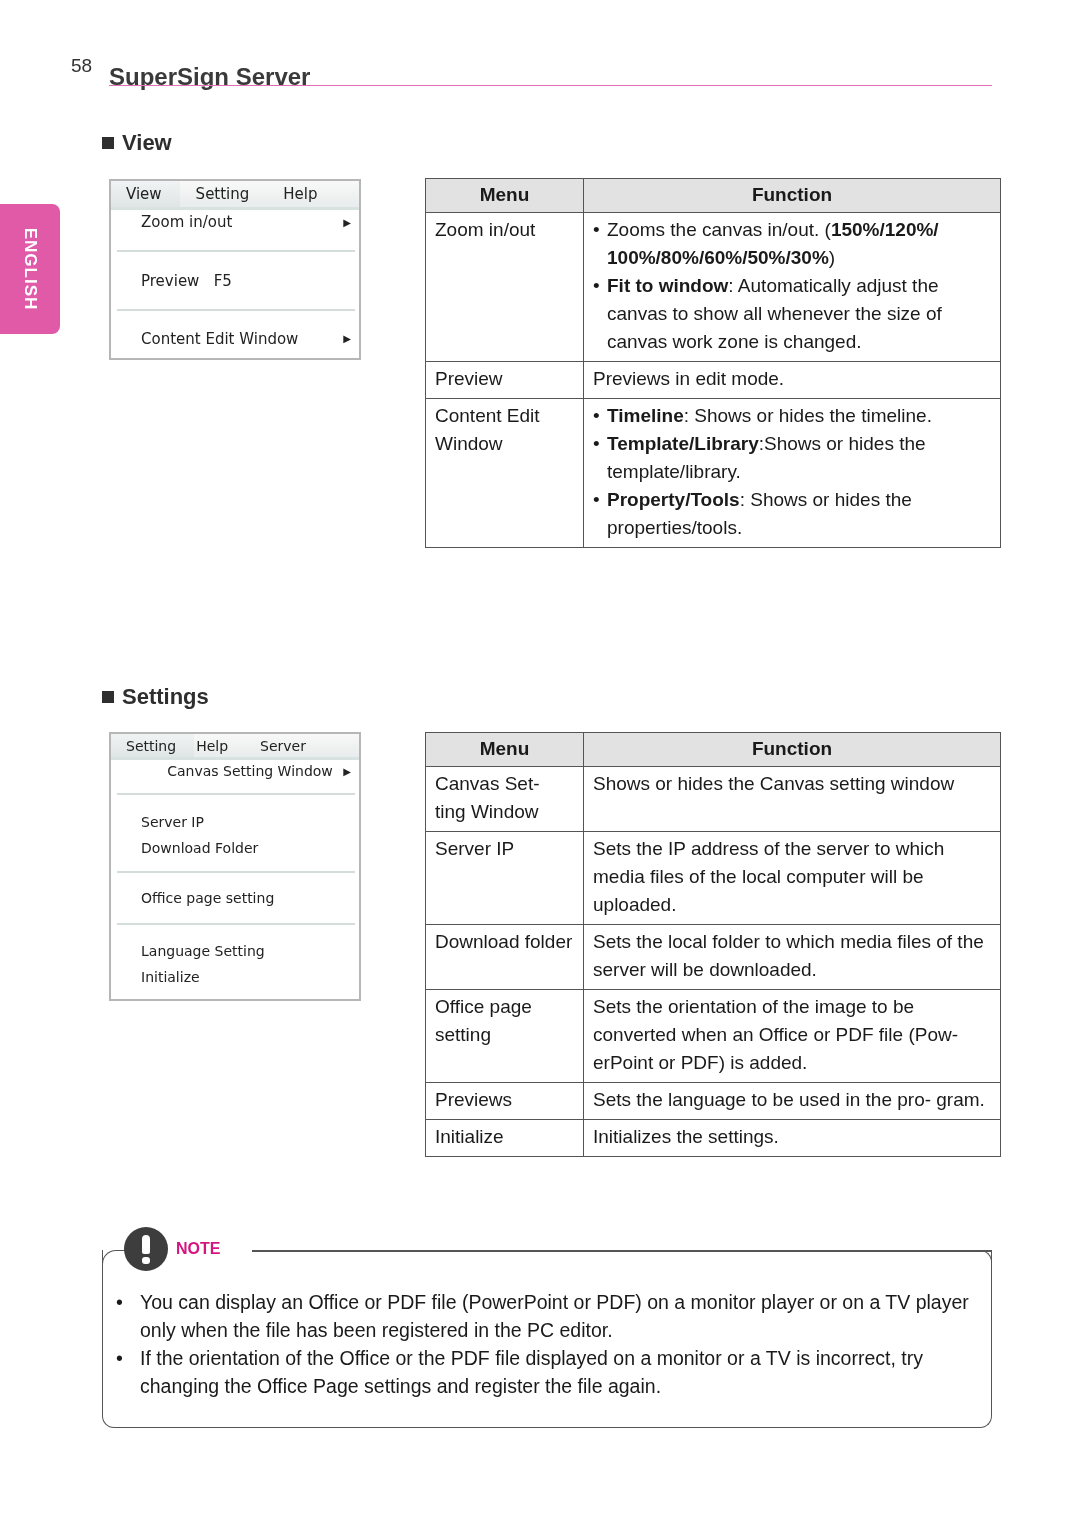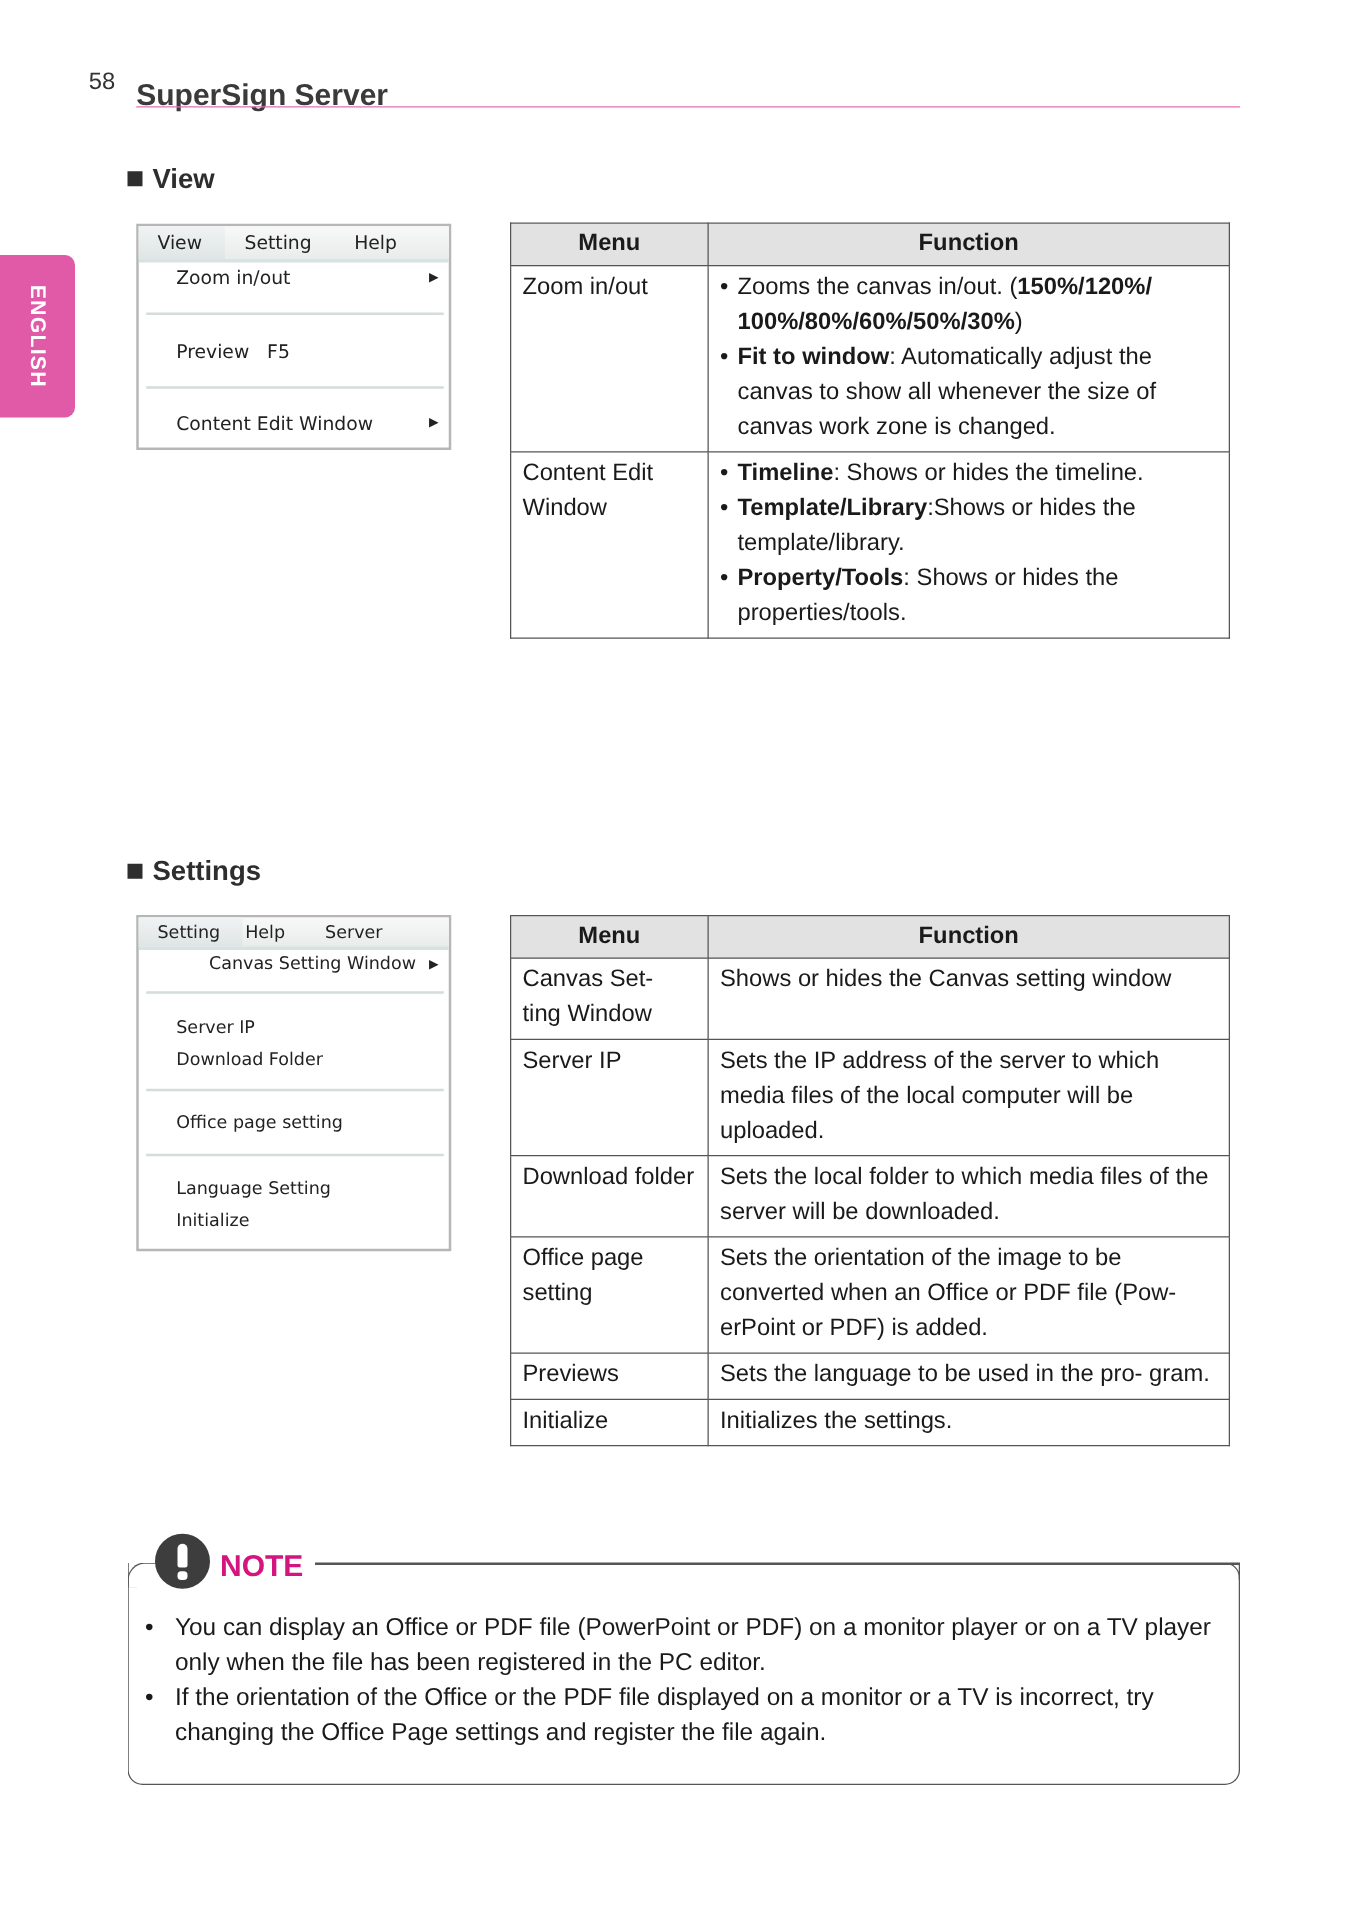--- a/index.html
+++ b/index.html
@@ -19,38 +19,38 @@
   
   .menu-shot { position: absolute; left: 109px; width: 252px; border: 2px solid #b6b6b6; background: #fff; font-family: "DejaVu Sans", sans-serif; color: #222; }
   .menu-bar { height: 29px; background: linear-gradient(#f8f8f8, #e9ecec); border-bottom: 3px solid #d7e2e1; display: flex; align-items: center; font-size: 15px; }
   .menu-bar .mb { padding: 0 0 0 15px; height: 100%; display: flex; align-items: center; }
   .menu-bar .mb.first { background: linear-gradient(#f0f3f3, #dfe5e5); padding-right: 18px; }
   .menu-entry { position: relative; font-size: 15px; padding-left: 30px; display: flex; align-items: center; }
   .menu-entry .arrow { position: absolute; right: 8px; font-size: 10px; }
   .menu-sep { height: 2px; background: #d4dcdc; margin: 0 4px 0 6px; }
 
   
-  table.func { position: absolute; left: 408px; width: 576px; border-collapse: collapse; font-size: 19px; color: #1a1a1a; }
+  table.func { position: absolute; left: 425px; width: 576px; border-collapse: collapse; font-size: 19px; color: #1a1a1a; }
   table.func th, table.func td { border: 1.5px solid #555; vertical-align: top; line-height: 28px; }
   table.func th { background: #e2e2e2; font-weight: bold; text-align: center; height: 34px; line-height: 32px; }
   table.func td.m { width: 158px; padding: 3px 8px 5px 9px; }
   table.func td.f { padding: 3px 8px 5px 9px; }
   .bl { display: flex; }
   .bl .dot { width: 14px; flex: none; text-align: left; }
   b { font-weight: bold; }
 
   
   .note-box { position: absolute; left: 102px; top: 1250px; width: 890px; height: 178px; border: 1.5px solid #555; border-top: none; border-radius: 0 0 12px 12px; }
   .note-topleft { position: absolute; left: 102px; top: 1250px; width: 28px; height: 20px; border-top: 1.5px solid #555; border-left: 1.5px solid #555; border-top-left-radius: 14px; background: transparent; }
   .note-rule { position: absolute; left: 252px; top: 1250px; width: 740px; height: 1.5px; background: #555; }
   .note-rule-right { position: absolute; left: 978px; top: 1250px; width: 14px; height: 14px; border-top: 1.5px solid #555; border-right: 1.5px solid #555; border-top-right-radius: 12px; }
   .note-icon { position: absolute; left: 124px; top: 1227px; width: 44px; height: 44px; border-radius: 50%; background: #3d3d3d; }
   .note-icon::before { content: ""; position: absolute; left: 18px; top: 8px; width: 8px; height: 19px; background: #fff; border-radius: 4px 4px 2px 2px; }
   .note-icon::after { content: ""; position: absolute; left: 18px; top: 30px; width: 8px; height: 7px; background: #fff; border-radius: 3px; }
-  .note-label { position: absolute; left: 176px; top: 1240px; font-size: 24px; font-weight: bold; color: #d4157f; }
+  .note-label { position: absolute; left: 176px; top: 1240px; font-size: 16px; font-weight: bold; color: #d4157f; }
   .note-items { position: absolute; left: 116px; top: 1288px; width: 860px; font-size: 19.5px; line-height: 28px; color: #1a1a1a; }
   .note-items .bl .dot { width: 24px; }
 </style>
 </head>
 <body>
 
 <div class="page-number">58</div>
 <div class="running-header">SuperSign Server</div>
 <div class="header-rule"></div>
 <div class="lang-tab">
@@ -95,20 +95,24 @@
     <td class="f">
       <div class="bl">
             <span class="dot">•</span>
             <span><span>Zooms the canvas in/out. (</span><b>150%/120%/ 100%/80%/60%/50%/30%</b><span>)</span></span>
           </div>
       <div class="bl">
             <span class="dot">•</span>
             <span><b>Fit to window</b><span>: Automatically adjust the canvas to show all whenever the size of canvas work zone is changed.</span></span>
           </div>
     </td>
+  </tr>
+  <tr>
+    <td class="m">Preview</td>
+    <td class="f">Previews in edit mode.</td>
   </tr>
   <tr>
     <td class="m">Content Edit Window</td>
     <td class="f">
       <div class="bl">
             <span class="dot">•</span>
             <span><b>Timeline</b><span>: Shows or hides the timeline.</span></span>
           </div>
       <div class="bl">
             <span class="dot">•</span>

